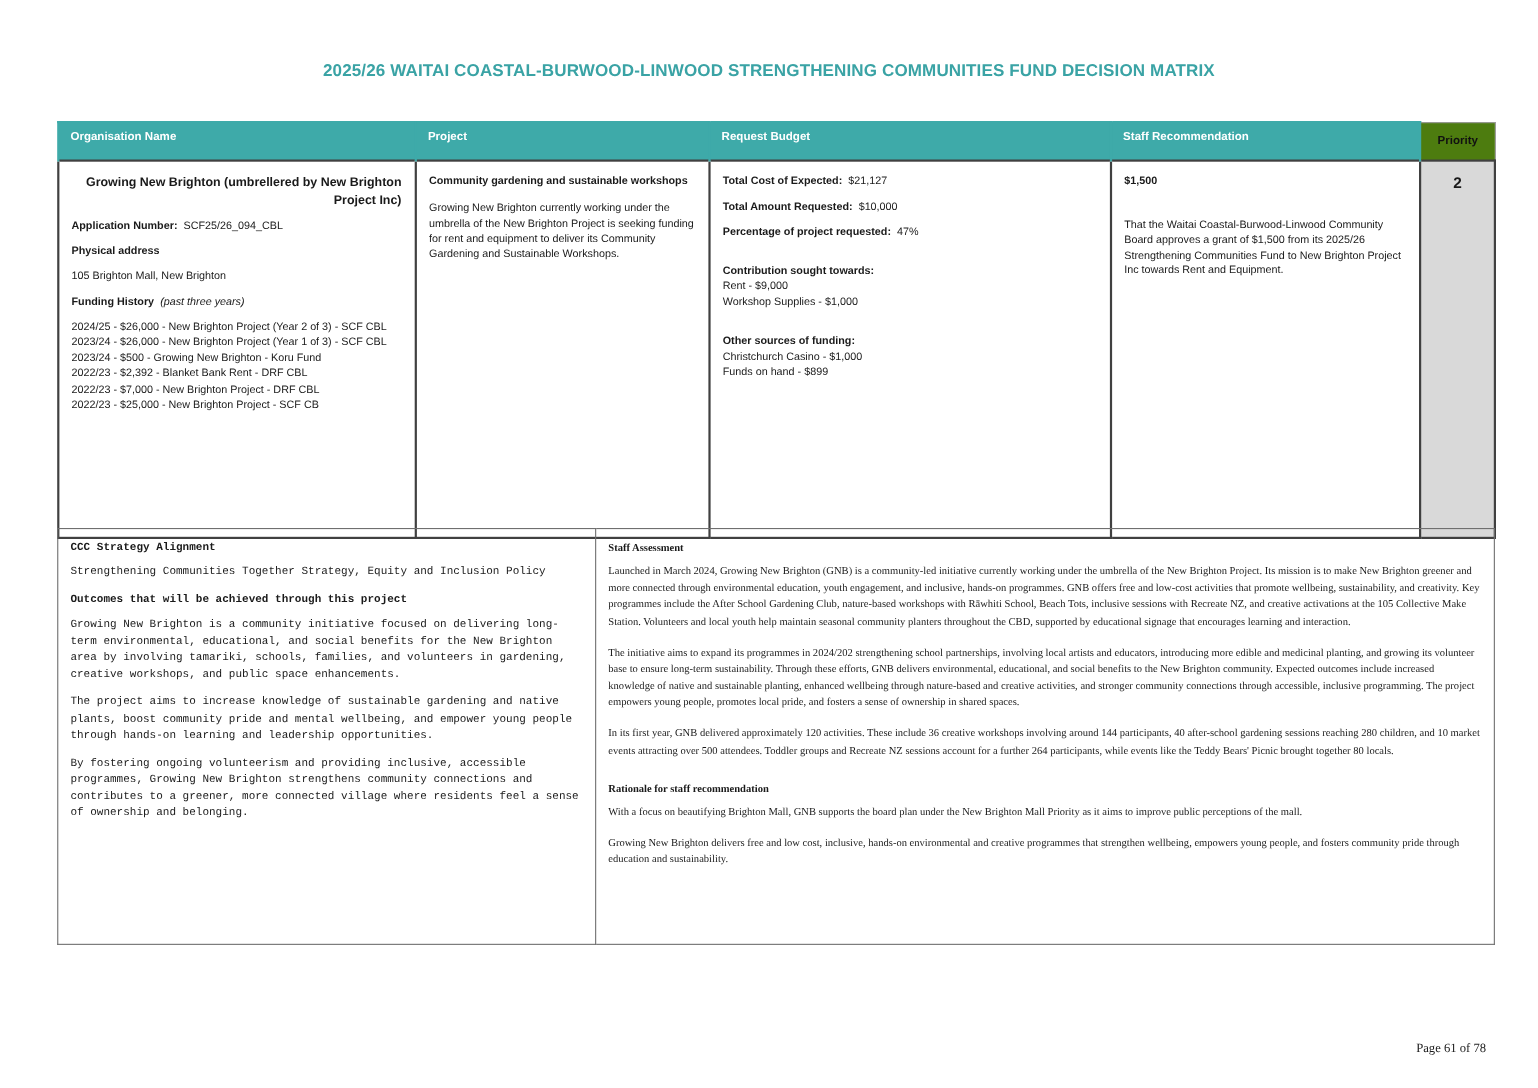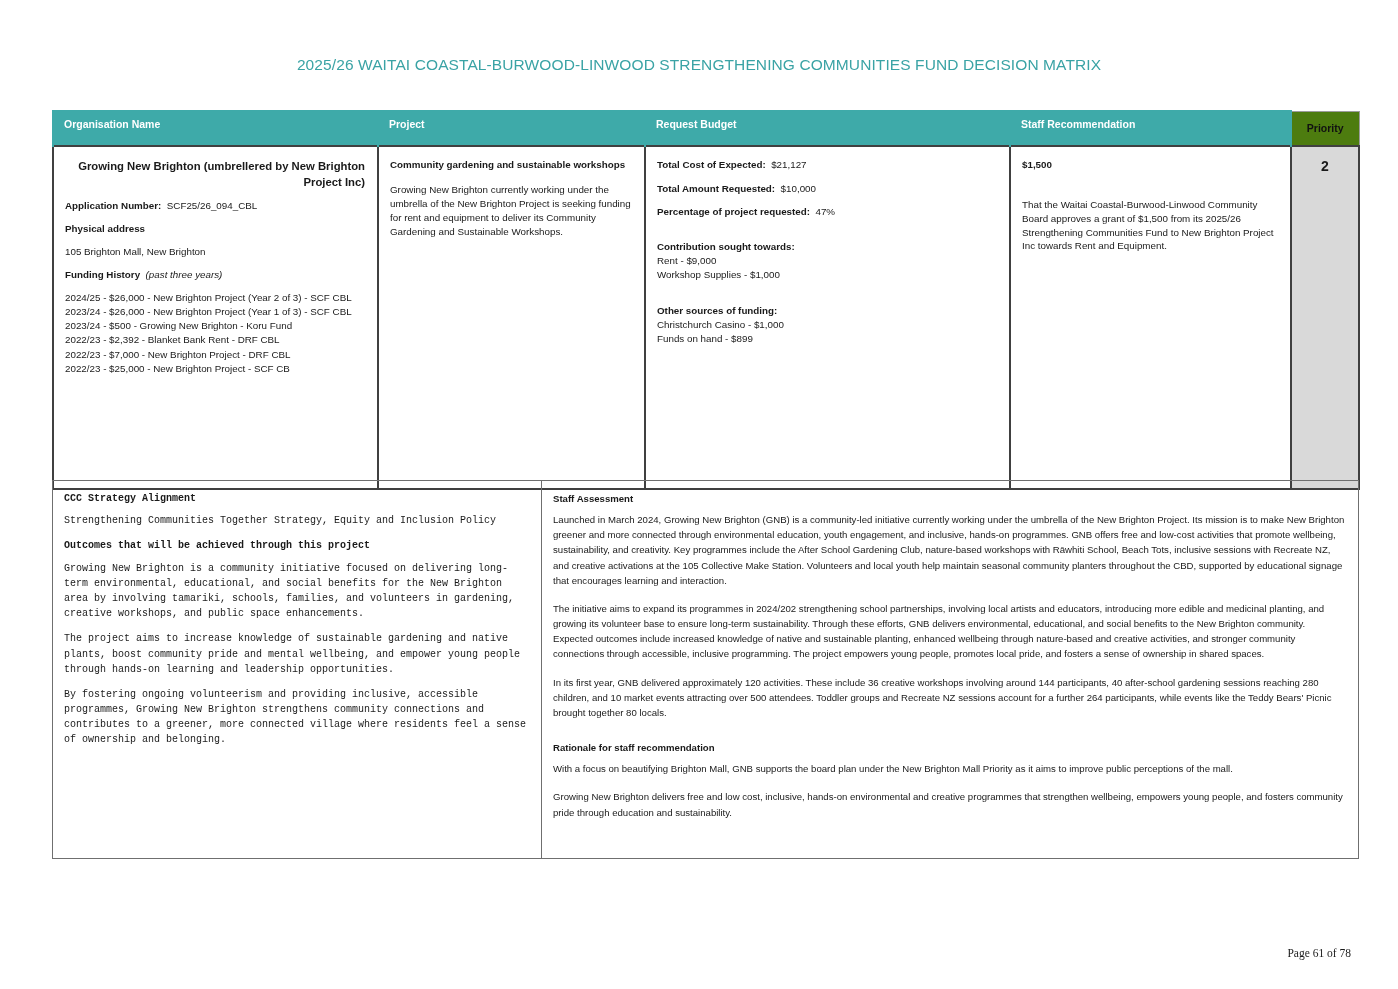--- a/index.html
+++ b/index.html
@@ -17,21 +17,21 @@
   }
 
   
   .page-title {
     position: absolute;
     left: 0;
     top: 56px;
     width: 1398px;
     text-align: center;
     font-size: 15.5px;
-    font-weight: normal;
+    font-weight: bold;
     letter-spacing: 0.1px;
     color: #3aa3a5;
   }
 
   
   .matrix-table {
     position: absolute;
     left: 52px;
     top: 110px;
     width: 1306px;
@@ -107,21 +107,21 @@
   }
   .col-strategy {
     font-size: 10px;
     line-height: 1.52;
   }
   .col-strategy p { margin: 0 0 10px 0; }
   .col-strategy p.hdr { margin-bottom: 7px; }
   .col-assess {
     font-size: 9.6px;
     line-height: 1.58;
-    font-family: Liberation Sans, sans-serif;
+    font-family: Liberation Serif, serif;
     transform-origin: left top;
   }
   .col-assess p { margin: 0 0 13px 0; }
   .col-assess p.hdr { margin-bottom: 6px; font-weight: bold; }
   .col-assess p:last-child { margin-bottom: 0; }
 
   
   .page-footer {
     position: absolute;
     right: 47px;

